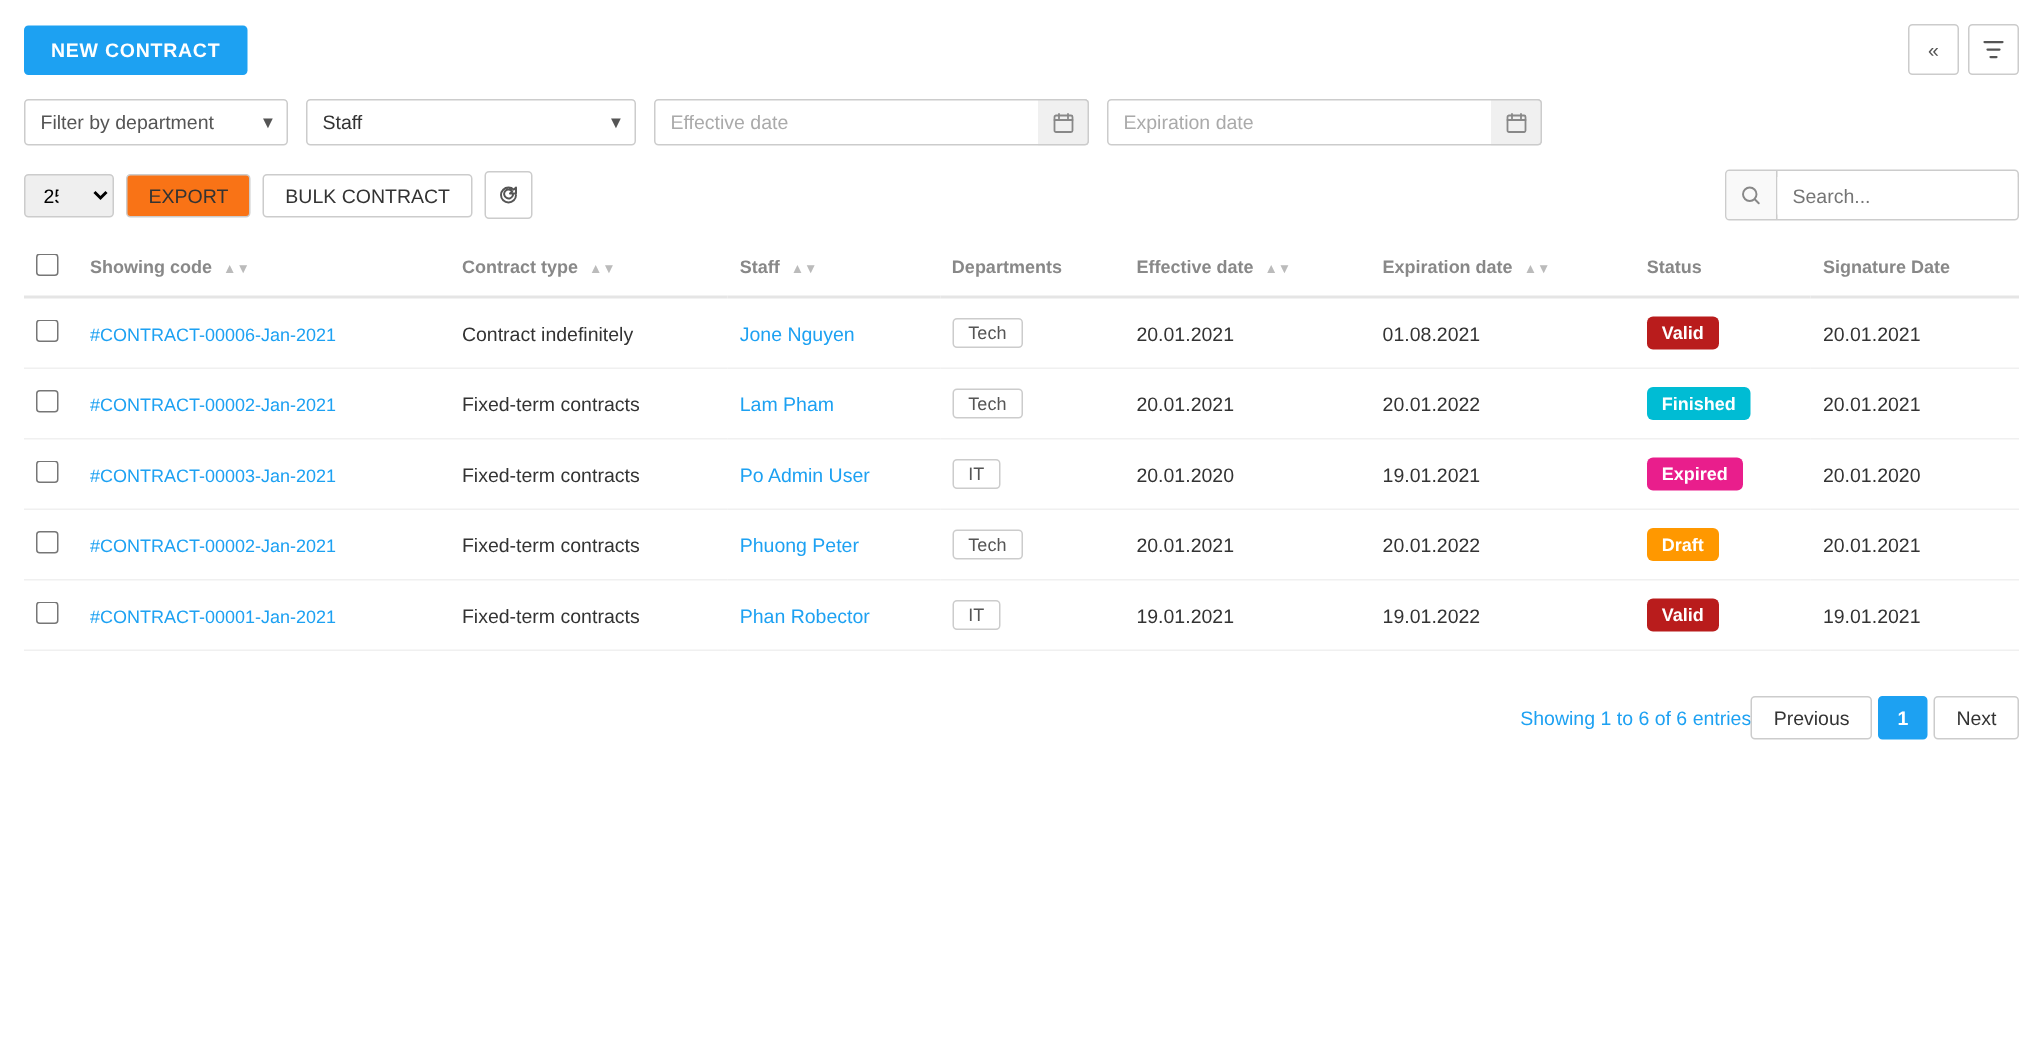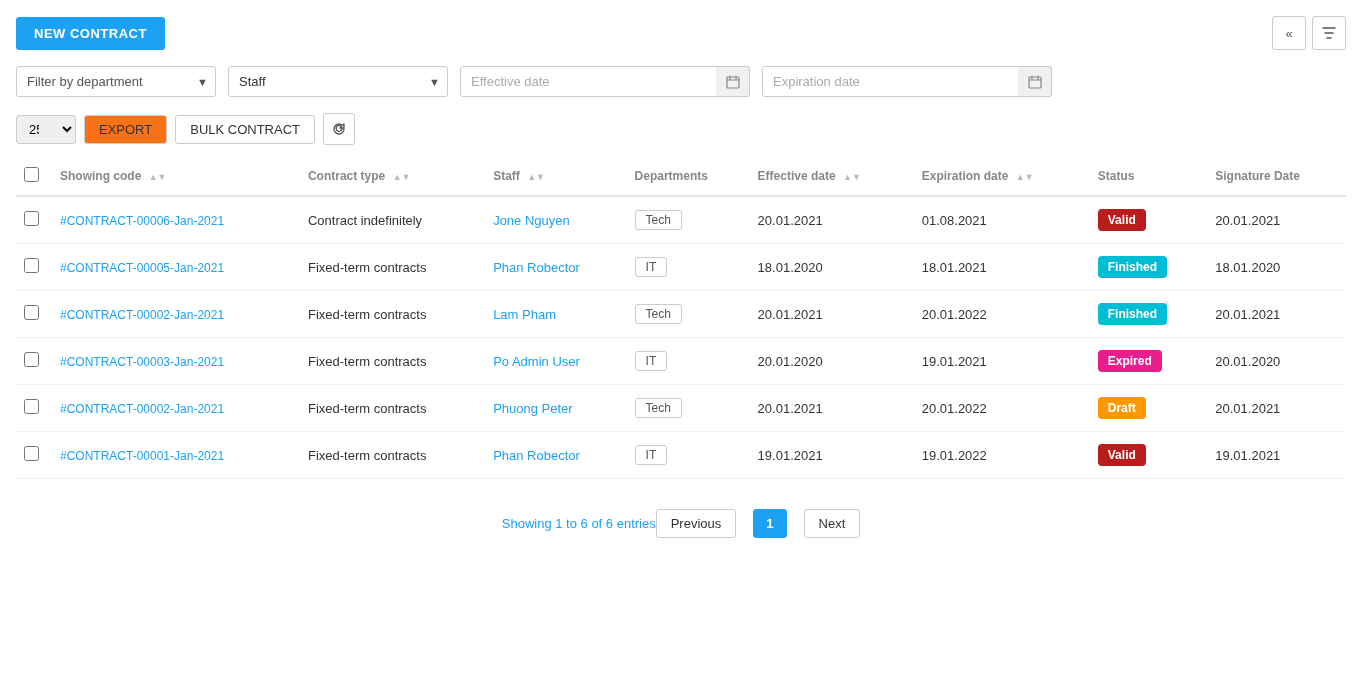--- a/index.html
+++ b/index.html
@@ -9,21 +9,21 @@
     
     .header-row { display: flex; align-items: flex-end; justify-content: space-between; margin-bottom: 16px; }
     .btn-new-contract { background: #1da1f2; color: #fff; border: none; padding: 9px 18px; font-size: 13px; font-weight: bold; cursor: pointer; border-radius: 3px; letter-spacing: 0.5px; }
     .header-actions { display: flex; gap: 6px; }
     .btn-icon { background: #fff; border: 1px solid #ccc; width: 34px; height: 34px; cursor: pointer; display: flex; align-items: center; justify-content: center; border-radius: 3px; font-size: 13px; color: #555; }
     .btn-icon.filter { background: #fff; }
 
     
     .filter-row { display: flex; align-items: center; gap: 12px; margin-bottom: 16px; }
     .filter-select-wrap { position: relative; }
-    .filter-select { border: 1px solid #ccc; border-radius: 3px; padding: 7px 30px 7px 10px; font-size: 13px; color: #555; background: #fff; appearance: none; width: 200px; cursor: pointer; }
+    .filter-select { border: 1px solid #ccc; border-radius: 3px; padding: 7px 30px 7px 10px; font-size: 13px; color: #555; background: #fff; appearance: none; width: 176px; cursor: pointer; }
     .filter-select-wrap .chevron { position: absolute; right: 8px; top: 50%; transform: translateY(-50%); color: #555; pointer-events: none; font-size: 11px; }
     .staff-select-wrap { position: relative; }
     .staff-select { border: 1px solid #ccc; border-radius: 3px; padding: 7px 30px 7px 10px; font-size: 13px; color: #333; background: #fff; appearance: none; width: 220px; cursor: pointer; }
     .staff-select-wrap .chevron { position: absolute; right: 8px; top: 50%; transform: translateY(-50%); color: #555; pointer-events: none; font-size: 11px; }
     .date-input-wrap { position: relative; }
     .date-input { border: 1px solid #ccc; border-radius: 3px; padding: 7px 34px 7px 10px; font-size: 13px; color: #aaa; background: #fff; width: 290px; }
     .date-input::placeholder { color: #aaa; }
     .date-cal-btn { position: absolute; right: 0; top: 0; height: 100%; width: 34px; background: #f0f0f0; border: 1px solid #ccc; border-left: none; border-radius: 0 3px 3px 0; cursor: pointer; display: flex; align-items: center; justify-content: center; color: #555; font-size: 14px; }
 
     
@@ -51,24 +51,24 @@
     .contract-link { color: #1da1f2; text-decoration: none; font-size: 12px; }
     .staff-link { color: #1da1f2; text-decoration: none; }
     .dept-badge { border: 1px solid #ccc; border-radius: 3px; padding: 2px 10px; font-size: 12px; color: #555; background: #fff; display: inline-block; }
     .status-badge { border-radius: 4px; padding: 4px 10px; font-size: 12px; font-weight: bold; color: #fff; display: inline-block; white-space: nowrap; }
     .status-valid { background: #b91c1c; }
     .status-finished { background: #00bcd4; }
     .status-expired { background: #e91e8c; }
     .status-draft { background: #ff9800; }
 
     
-    .footer-row { display: flex; align-items: center; justify-content: center; margin-top: 20px; padding-top: 10px; }
+    .footer-row { display: flex; align-items: center; justify-content: flex-end; margin-top: 20px; padding-top: 10px; }
     .showing-text { font-size: 13px; color: #555; }
     .showing-text span { color: #1da1f2; }
-    .pagination { display: flex; align-items: center; gap: 17px; }
+    .pagination { display: flex; align-items: center; gap: 4px; }
     .page-btn { background: #fff; border: 1px solid #ccc; border-radius: 3px; padding: 6px 14px; font-size: 13px; cursor: pointer; color: #333; }
     .page-num { background: #1da1f2; border: 1px solid #1da1f2; border-radius: 3px; padding: 6px 12px; font-size: 13px; cursor: pointer; color: #fff; font-weight: bold; }
   </style>
 </head>
 <body>
 
 <div class="page-container">
 
   <div class="header-row">
     <button class="btn-new-contract">NEW CONTRACT</button>
@@ -121,20 +121,29 @@
         <option>25</option>
       </select>
       <button class="btn-export">EXPORT</button>
       <button class="btn-bulk">BULK CONTRACT</button>
       <button class="btn-refresh">
         <svg width="14" height="14" viewBox="0 0 14 14" fill="none" xmlns="http://www.w3.org/2000/svg">
           <path d="M12 7A5 5 0 1 1 7 2a5 5 0 0 1 3.5 1.4L12 2v4H8l1.5-1.5A3 3 0 1 0 10 7" stroke="#555" stroke-width="1.3" stroke-linecap="round" stroke-linejoin="round"></path>
         </svg>
       </button>
     </div>
+    <div class="search-wrap">
+      <button class="search-icon-btn">
+        <svg width="13" height="13" viewBox="0 0 13 13" fill="none">
+          <circle cx="5.5" cy="5.5" r="4.5" stroke="#888" stroke-width="1.3"></circle>
+          <path d="M9 9l2.5 2.5" stroke="#888" stroke-width="1.3" stroke-linecap="round"></path>
+        </svg>
+      </button>
+      <input class="search-input" type="text" placeholder="Search..." style="">
+    </div>
   </div>
 
   <div class="table-wrap">
     <table>
       <thead>
         <tr>
           <th class="checkbox-cell">
             <input type="checkbox" style="">
           </th>
           <th class="sortable">
@@ -182,41 +191,20 @@
       <td>
         <span class="status-badge status-valid">Valid</span>
       </td>
       <td>20.01.2021</td>
     </tr>
           <tr>
       <td class="checkbox-cell">
         <input type="checkbox" style="">
       </td>
       <td>
-        <a href="#" class="contract-link">#CONTRACT-00005-Jan-2021</a>
-      </td>
-      <td>Fixed-term contracts</td>
-      <td>
-        <a href="#" class="staff-link">Phan Robector</a>
-      </td>
-      <td>
-        <span class="dept-badge">IT</span>
-      </td>
-      <td>18.01.2020</td>
-      <td>18.01.2021</td>
-      <td>
-        <span class="status-badge status-finished">Finished</span>
-      </td>
-      <td>18.01.2020</td>
-    </tr>
-          <tr>
-      <td class="checkbox-cell">
-        <input type="checkbox" style="">
-      </td>
-      <td>
         <a href="#" class="contract-link">#CONTRACT-00002-Jan-2021</a>
       </td>
       <td>Fixed-term contracts</td>
       <td>
         <a href="#" class="staff-link">Lam Pham</a>
       </td>
       <td>
         <span class="dept-badge">Tech</span>
       </td>
       <td>20.01.2021</td>

